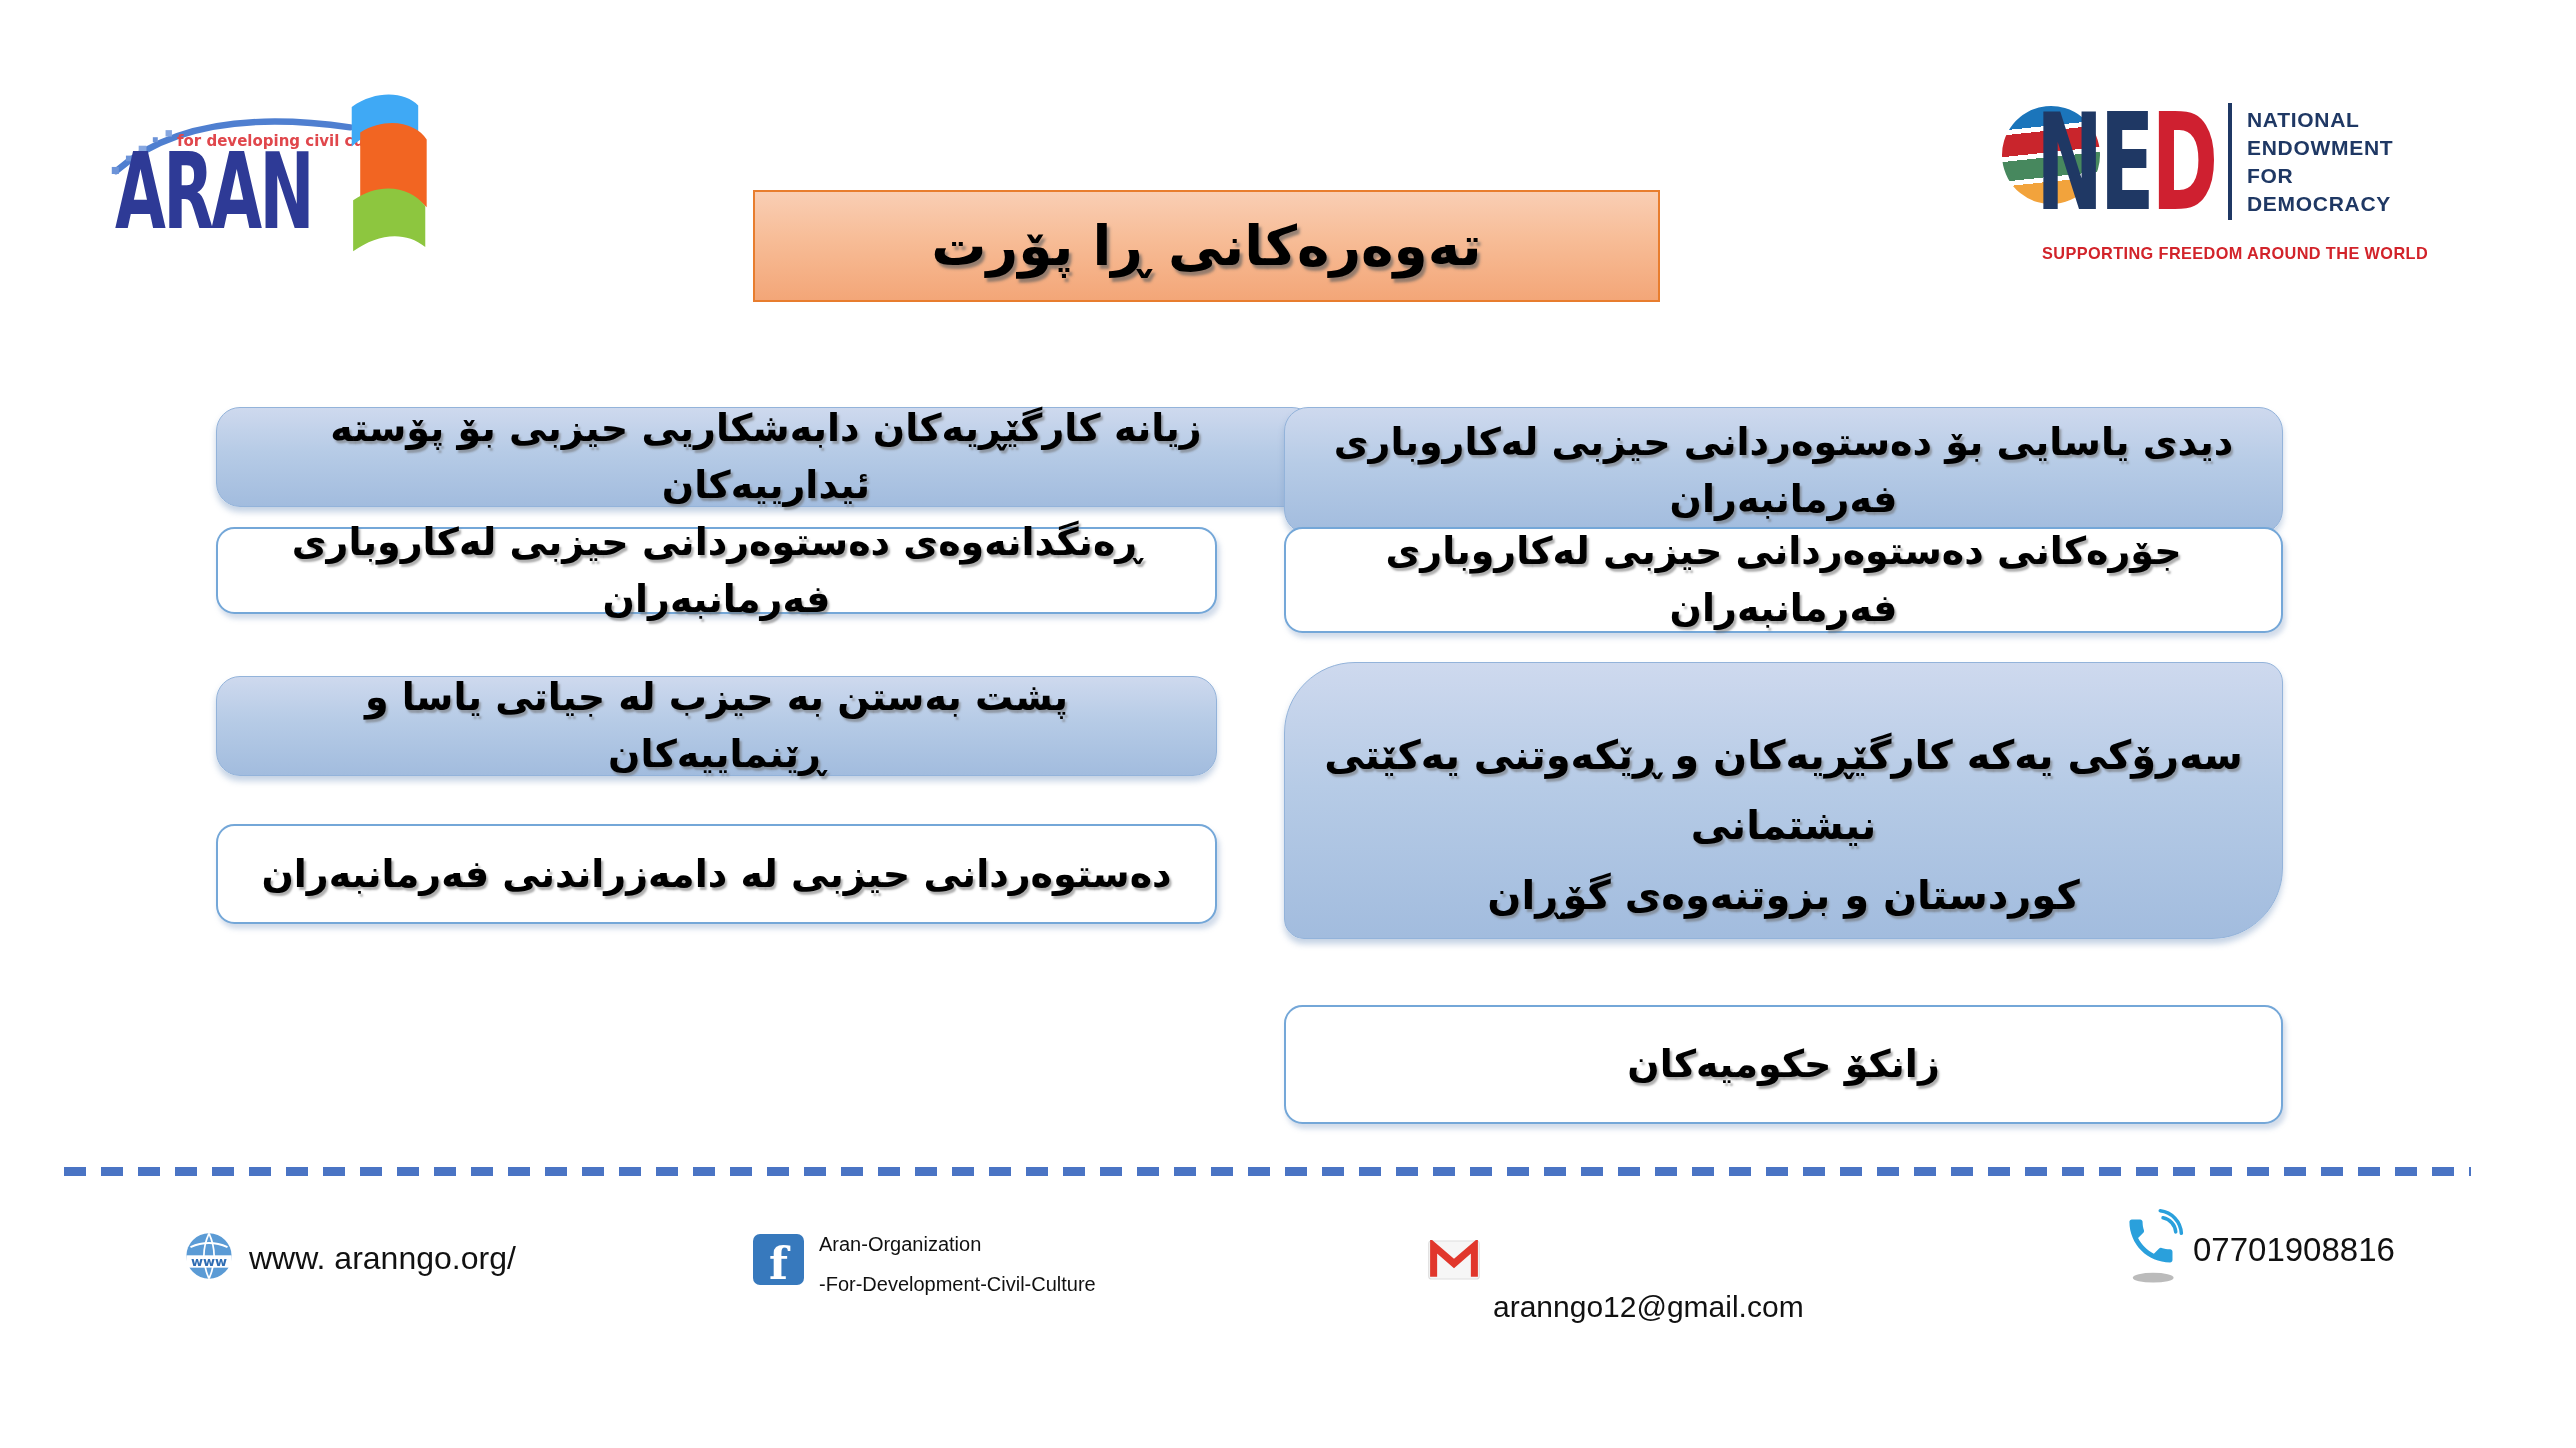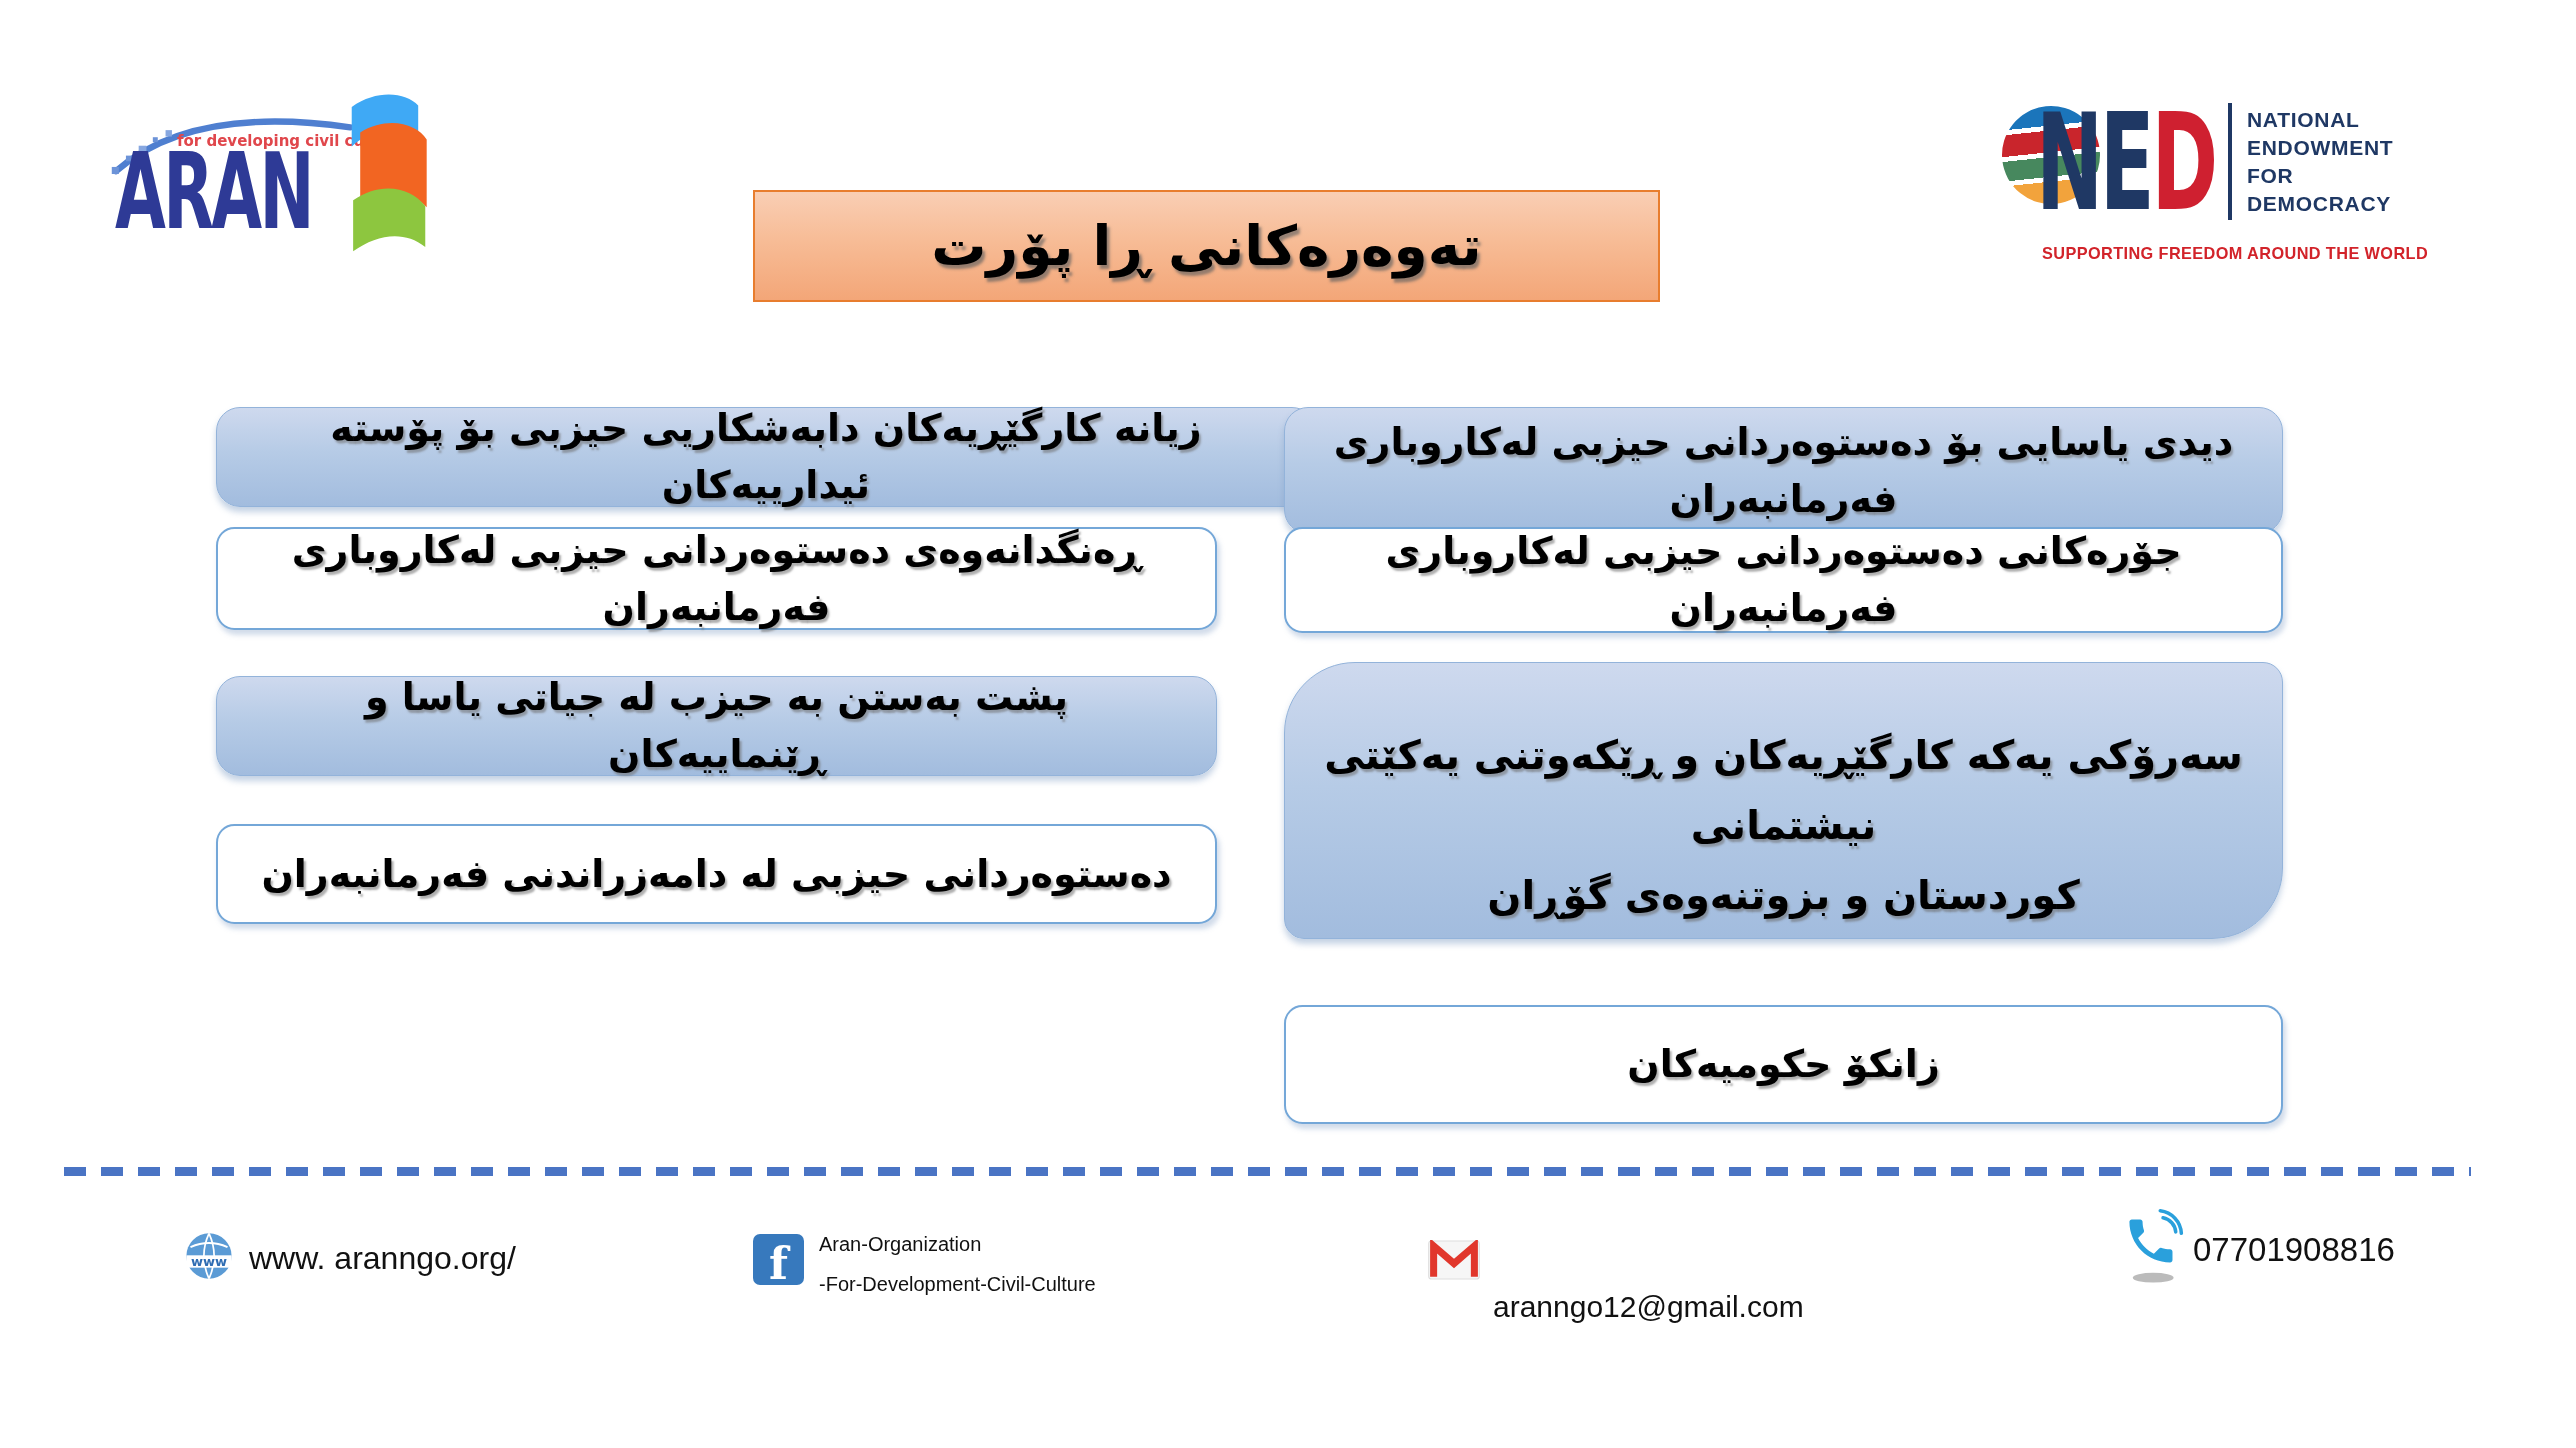--- a/index.html
+++ b/index.html
@@ -102,21 +102,21 @@
       <div>ENDOWMENT</div>
       <div>FOR</div>
       <div>DEMOCRACY</div>
     </div>
     <div class="ned-tagline">SUPPORTING FREEDOM AROUND THE WORLD</div>
   </div>
 
   <div class="box blue" style="left:216px;top:407px;width:1100px;height:100px;">
     <span class="t" dir="rtl" lang="ckb">زیانە کارگێڕیەکان دابەشکاریی حیزبی بۆ پۆستە ئیدارییەکان</span>
   </div>
-  <div class="box white" style="left:216px;top:527px;width:1001px;height:103px;">
+  <div class="box white" style="left:216px;top:527px;width:1001px;height:87px;">
     <span class="t" dir="rtl" lang="ckb">ڕەنگدانەوەی دەستوەردانی حیزبی لەکاروباری فەرمانبەران</span>
   </div>
   <div class="box blue" style="left:216px;top:676px;width:1001px;height:100px;">
     <span class="t" dir="rtl" lang="ckb">پشت بەستن بە حیزب لە جیاتی یاسا و ڕێنماییەکان</span>
   </div>
   <div class="box white" style="left:216px;top:824px;width:1001px;height:100px;">
     <span class="t" dir="rtl" lang="ckb">دەستوەردانی حیزبی  لە دامەزراندنی فەرمانبەران</span>
   </div>
 
   <div class="box blue" style="left:1284px;top:407px;width:999px;height:127px;">

